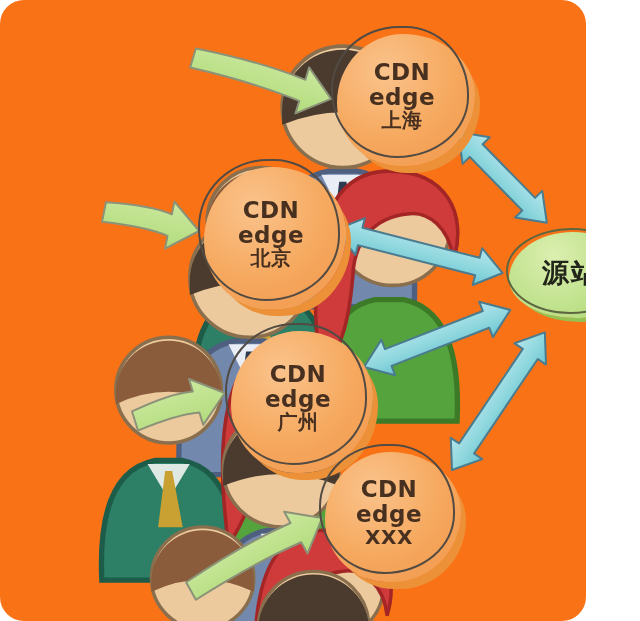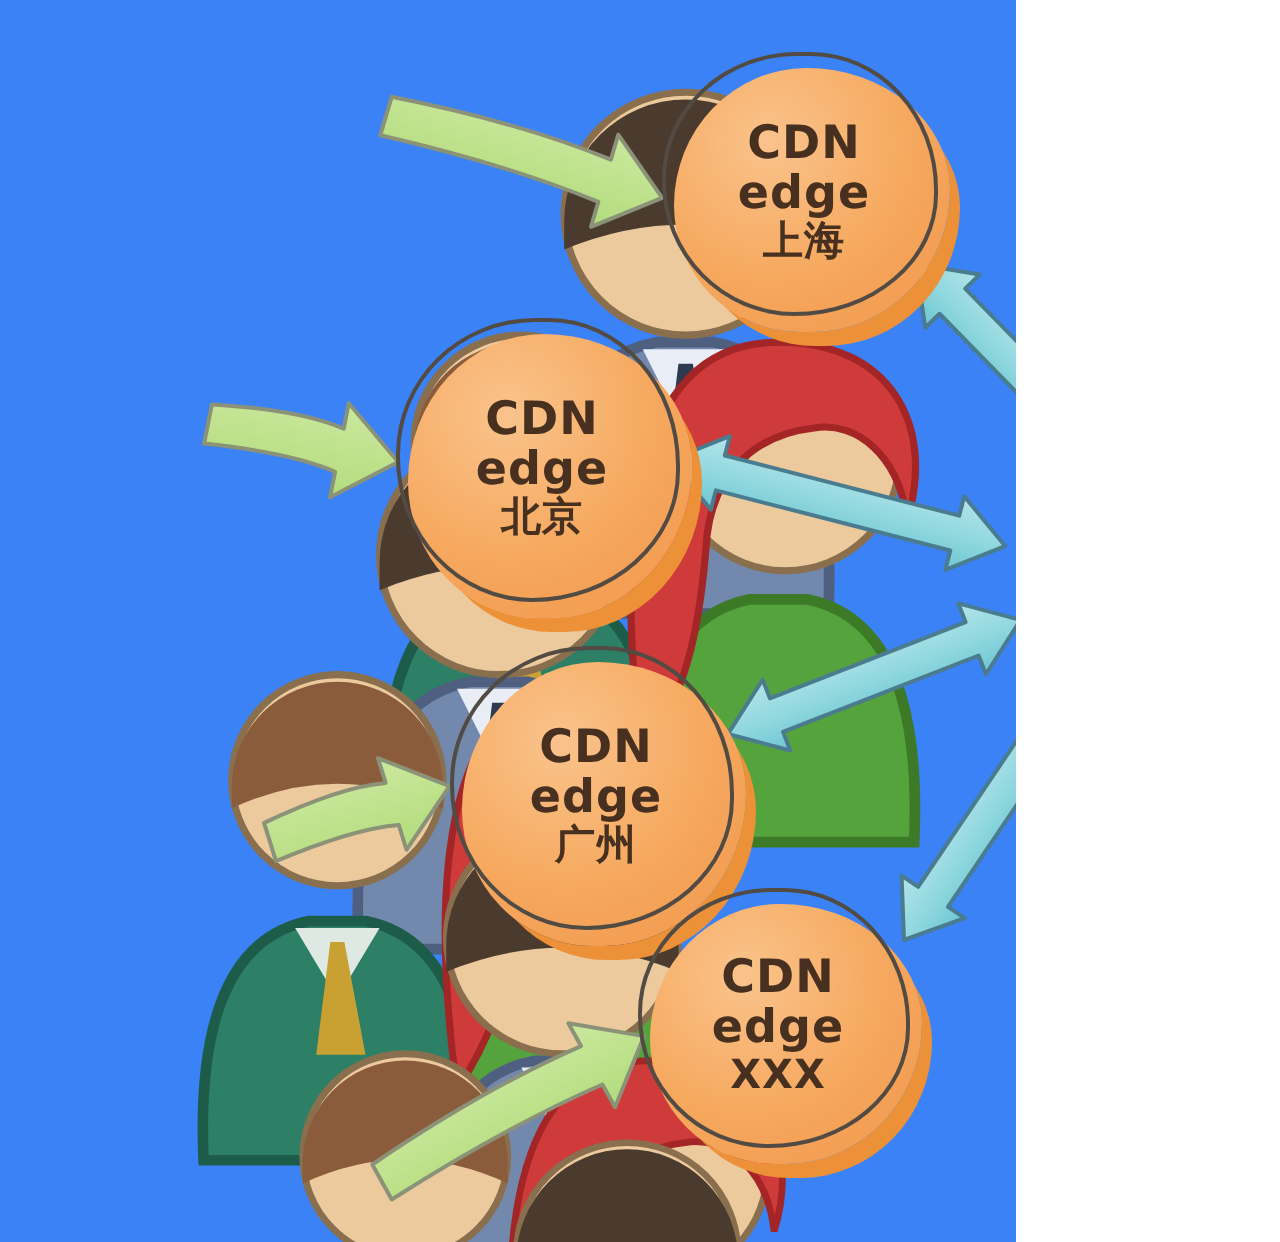--- a/index.html
+++ b/index.html
@@ -1,21 +1,22 @@
 <!DOCTYPE html>
 <html><head>
 <meta charset="utf-8">
 <style>
   html,body{margin:0;padding:0;background:#ffffff;}
   .stage{
     position:relative;
-    width:508px;height:621px;
-    background:#3b82f6;
+    width:586px;height:621px;
+    background:#f97316;
     overflow:hidden;
     font-family:"DejaVu Sans","Liberation Sans",sans-serif;
+    border-radius:24px;
   }
   .layer{position:absolute;left:0;top:0;width:640px;height:621px;}
 
   
   .node{position:absolute;}
   .node .blob{
     position:absolute;inset:0;
     transform:translate(6px,8px);
     border-radius:48% 52% 50% 46% / 52% 46% 54% 48%;
     background:radial-gradient(circle at 35% 28%, #fac38c 0%, #f6a95f 52%, #f0954a 100%);
@@ -159,14 +160,21 @@
   <div class="node n4">
     <div class="blob"></div>
     <div class="ring"></div>
     <div class="label">
       <span>CDN</span>
       <span>edge</span>
       <span class="cjk">XXX</span>
     </div>
   </div>
 
+  <div class="node origin">
+    <div class="blob"></div>
+    <div class="ring"></div>
+    <div class="label">
+      <span>源站</span>
+    </div>
+  </div>
 
 </div>
 
 </body></html>

